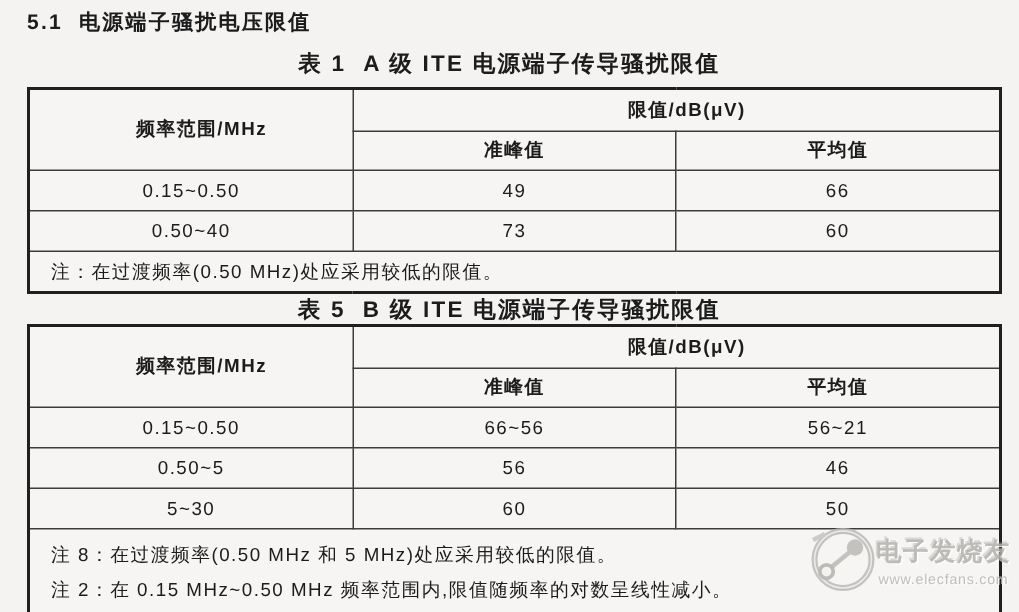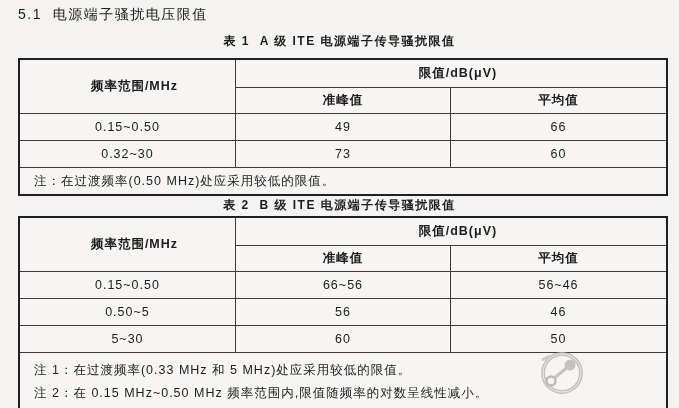--- a/index.html
+++ b/index.html
@@ -6,27 +6,27 @@
   body {
     width: 679px; height: 408px;
     position: relative;
     background: #f4f3f1;
     color: #1c1c1c;
     font-family: "Liberation Sans", "DejaVu Sans", sans-serif;
     overflow: hidden;
   }
   .heading {
     position: absolute; left: 18px; top: 6px;
-    font-size: 14px; font-weight: normal;
+    font-size: 14px; font-weight: bold;
     letter-spacing: 1.5px; white-space: pre;
   }
   .tbl-title {
     position: absolute; left: 0; width: 679px;
     text-align: center; font-weight: bold;
-    font-size: 12px; letter-spacing: 1.5px; white-space: pre;
+    font-size: 15px; letter-spacing: 1.5px; white-space: pre;
   }
   .tbl-title.t1 { top: 33px; }
   .tbl-title.t2 { top: 197px; }
   table {
     position: absolute; left: 18px;
     width: 650px;
     border-collapse: collapse; table-layout: fixed;
     background: #f6f5f3;
   }
   table.t1 { top: 58px; }
@@ -91,75 +91,79 @@
   <tr class="hdr2">
     <th>准峰值</th>
     <th>平均值</th>
   </tr>
   <tr class="data">
     <td>0.15~0.50</td>
     <td>49</td>
     <td>66</td>
   </tr>
   <tr class="data">
-    <td>0.32~30</td>
+    <td>0.50~40</td>
     <td>73</td>
     <td>60</td>
   </tr>
   <tr>
     <td class="note-cell" colspan="3">注：在过渡频率(0.50 MHz)处应采用较低的限值。</td>
   </tr>
 </tbody>
   </table>
 
-<div class="tbl-title t2">表 2  B 级 ITE 电源端子传导骚扰限值</div>
+<div class="tbl-title t2">表 5  B 级 ITE 电源端子传导骚扰限值</div>
 
 <table class="t2">
   <colgroup>
       <col style="width:33.4%">
       <col style="width:33.2%">
       <col style="width:33.4%">
     </colgroup>
   <tbody>
       <tr class="hdr1">
     <th rowspan="2">频率范围/MHz</th>
     <th colspan="2">限值/dB(μV)</th>
   </tr>
   <tr class="hdr2">
     <th>准峰值</th>
     <th>平均值</th>
   </tr>
   <tr class="data">
     <td>0.15~0.50</td>
     <td>66~56</td>
-    <td>56~46</td>
+    <td>56~21</td>
   </tr>
   <tr class="data">
     <td>0.50~5</td>
     <td>56</td>
     <td>46</td>
   </tr>
   <tr class="data">
     <td>5~30</td>
     <td>60</td>
     <td>50</td>
   </tr>
   <tr>
     <td class="note-cell" colspan="3">
-      <div class="note-line">注 1：在过渡频率(0.33 MHz 和 5 MHz)处应采用较低的限值。</div>
+      <div class="note-line">注 8：在过渡频率(0.50 MHz 和 5 MHz)处应采用较低的限值。</div>
       <div class="note-line">注 2：在 0.15 MHz~0.50 MHz 频率范围内,限值随频率的对数呈线性减小。</div>
     </td>
   </tr>
 </tbody>
   </table>
 
 <div class="watermark">
   <span class="wm-logo">
     <svg width="52" height="52" viewBox="0 0 52 52">
       <circle cx="26" cy="27" r="19" fill="none" stroke="#bcbab7" stroke-width="4"></circle>
       <circle cx="26" cy="27" r="19" fill="none" stroke="#ffffff" stroke-width="1" opacity="0.7"></circle>
       <line x1="16" y1="34" x2="33" y2="20" stroke="#bcbab7" stroke-width="3"></line>
       <circle cx="15" cy="35" r="4.5" fill="#f4f3f1" stroke="#b3b1ae" stroke-width="2.5"></circle>
       <circle cx="34" cy="19" r="5.5" fill="#bcbab7"></circle>
       <path d="M6 14 L14 10" stroke="#c6c4c1" stroke-width="3" fill="none"></path>
     </svg>
   </span>
+  <span class="wm-text">
+    <div class="wm-name">电子发烧友</div>
+    <div class="wm-url">www.elecfans.com</div>
+  </span>
 </div>
 
 </body></html>

